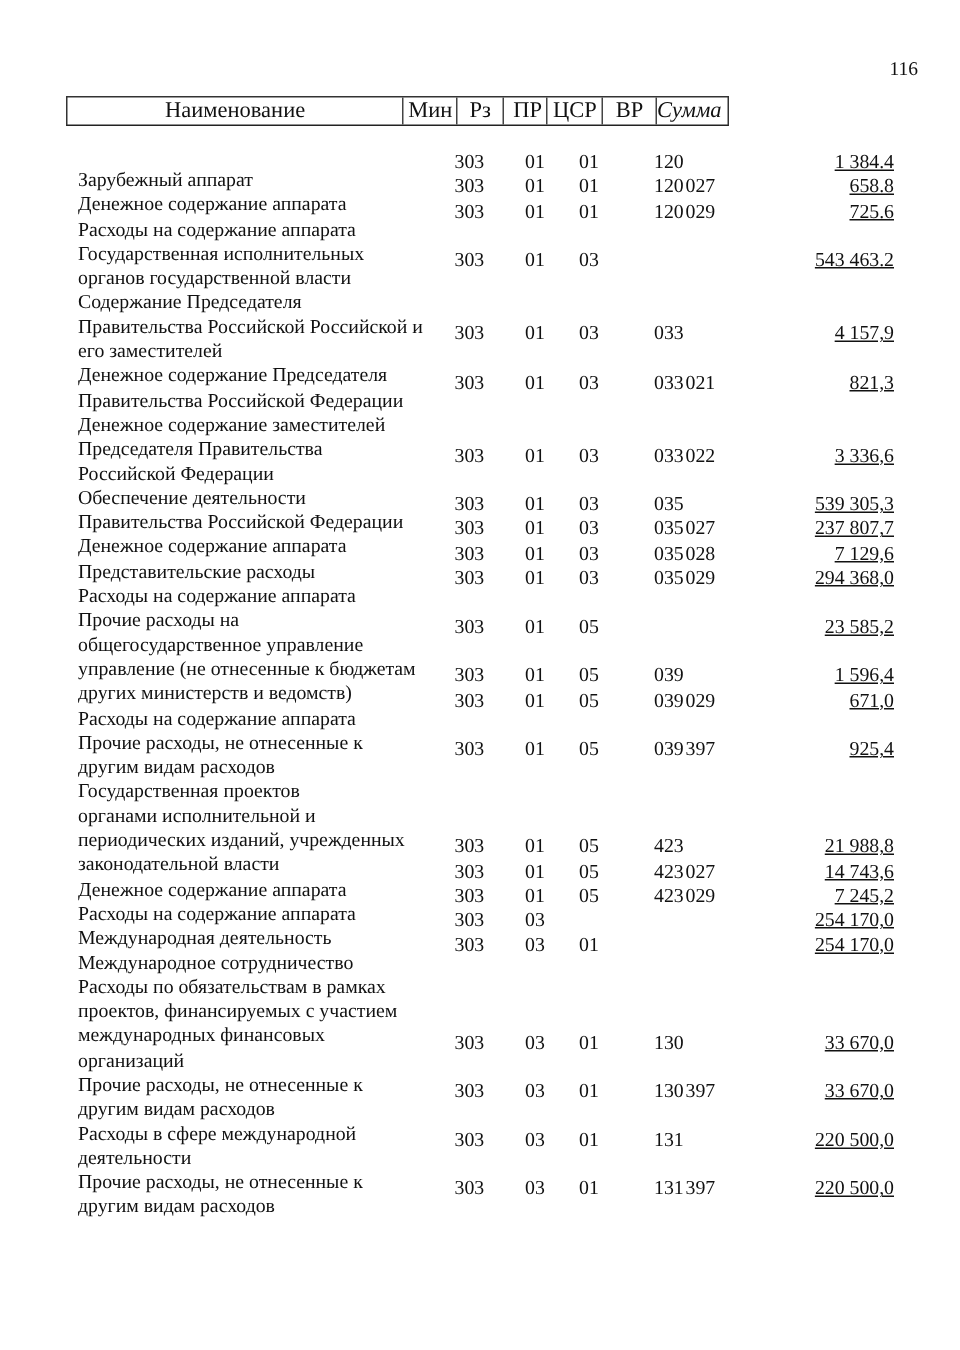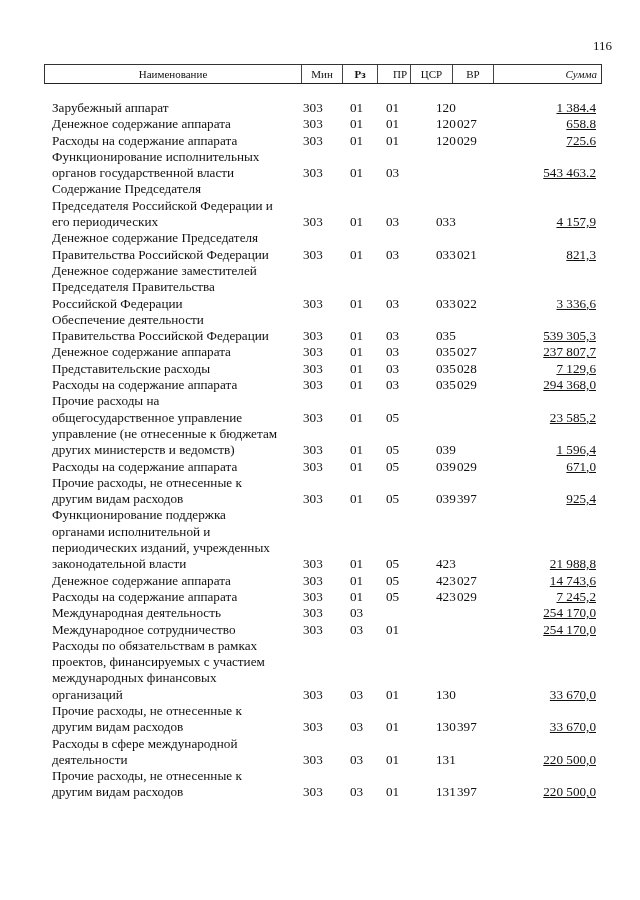--- a/index.html
+++ b/index.html
@@ -21,40 +21,40 @@
       left: 572px;
       top: 38px;
       width: 40px;
       text-align: right;
       font-size: 13px;
     }
     .header {
       position: absolute;
       left: 44px;
       top: 64px;
-      width: 558px;
+      width: 442px;
       height: 20px;
       border: 1px solid #333;
       border-bottom: 1.5px solid #222;
       box-sizing: border-box;
       display: flex;
       align-items: center;
-      font-size: 11px;
+      font-size: 15px;
     }
     .hcell {
       height: 100%;
       display: flex;
       align-items: center;
       box-sizing: border-box;
       border-right: 1px solid #444;
     }
     .hcell:last-child { border-right: none; }
     .h-name { width: 257px; justify-content: center; }
     .h-min  { width: 41px; justify-content: center; }
-    .h-rz   { width: 35px; justify-content: center; font-weight: bold; }
+    .h-rz   { width: 35px; justify-content: center; }
     .h-pr   { width: 33px; justify-content: flex-end; padding-right: 3px; }
     .h-csr  { width: 42px; justify-content: center; text-align: right; }
     .h-vr   { width: 41px; justify-content: center; }
     .h-sum  { flex: 1; justify-content: flex-end; padding-right: 4px; font-style: italic; }
 
     .rows {
       position: absolute;
       left: 0;
       top: 100px;
       width: 640px;
@@ -65,21 +65,21 @@
     }
     .line {
       position: relative;
       height: 16.3px;
       line-height: 16.3px;
       white-space: nowrap;
     }
     .name-text {
       position: absolute;
       left: 52px;
-      top: 0;
+      top: 12px;
     }
     .c {
       position: absolute;
       top: 0;
     }
     .c-min { left: 303px; text-align: center; }
     .c-rz  { left: 350px; }
     .c-pr  { left: 386px; }
     .c-csr { left: 420px; margin-left: 16px; }
     .c-vr  { left: 457px; }
@@ -129,41 +129,41 @@
         <span class="c c-min">303</span>
         <span class="c c-rz">01</span>
         <span class="c c-pr">01</span>
         <span class="c c-csr">120</span>
         <span class="c c-vr">029</span>
         <span class="c c-sum">725.6</span>
       </div>
     </div>
     <div class="row">
       <div class="line">
-        <span class="name-text">Функционирование исполнительных</span>
+        <span class="name-text">Государственная исполнительных</span>
       </div>
       <div class="line">
         <span class="name-text">органов государственной власти</span>
         <span class="c c-min">303</span>
         <span class="c c-rz">01</span>
         <span class="c c-pr">03</span>
         <span class="c c-csr"></span>
         <span class="c c-vr"></span>
         <span class="c c-sum">543 463.2</span>
       </div>
     </div>
     <div class="row">
       <div class="line">
         <span class="name-text">Содержание Председателя</span>
       </div>
       <div class="line">
-        <span class="name-text">Председателя Российской Федерации и</span>
-      </div>
-      <div class="line">
-        <span class="name-text">его периодических</span>
+        <span class="name-text">Правительства Российской Российской и</span>
+      </div>
+      <div class="line">
+        <span class="name-text">его заместителей</span>
         <span class="c c-min">303</span>
         <span class="c c-rz">01</span>
         <span class="c c-pr">03</span>
         <span class="c c-csr">033</span>
         <span class="c c-vr"></span>
         <span class="c c-sum">4 157,9</span>
       </div>
     </div>
     <div class="row">
       <div class="line">
@@ -291,21 +291,21 @@
         <span class="c c-min">303</span>
         <span class="c c-rz">01</span>
         <span class="c c-pr">05</span>
         <span class="c c-csr">039</span>
         <span class="c c-vr">397</span>
         <span class="c c-sum">925,4</span>
       </div>
     </div>
     <div class="row">
       <div class="line">
-        <span class="name-text">Функционирование поддержка</span>
+        <span class="name-text">Государственная проектов</span>
       </div>
       <div class="line">
         <span class="name-text">органами исполнительной и</span>
       </div>
       <div class="line">
         <span class="name-text">периодических изданий, учрежденных</span>
       </div>
       <div class="line">
         <span class="name-text">законодательной власти</span>
         <span class="c c-min">303</span>

